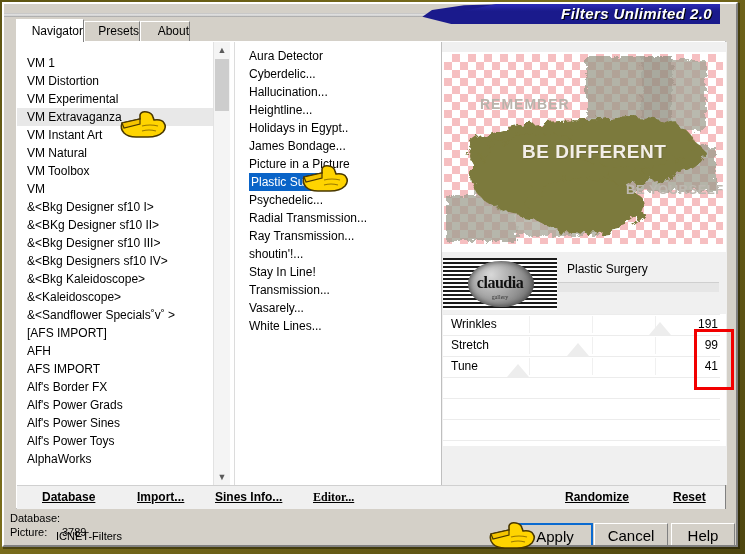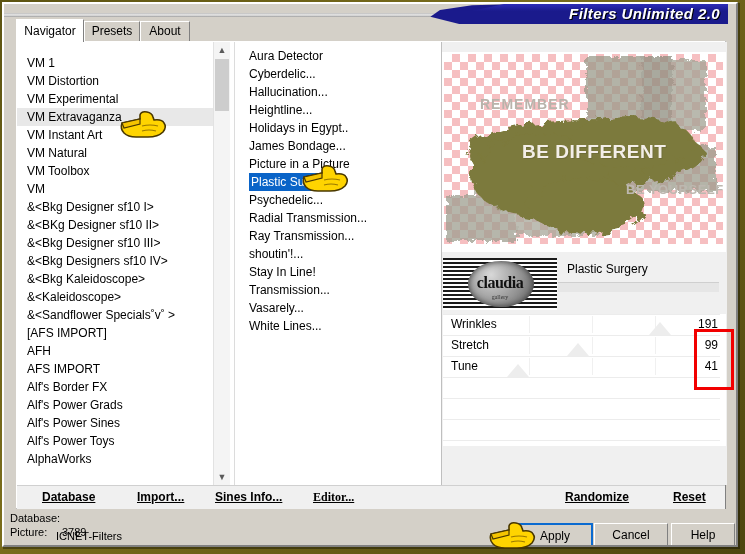--- a/index.html
+++ b/index.html
@@ -26,21 +26,21 @@
     border-right:2px solid #808080;
     border-bottom:2px solid #808080;
     box-sizing:border-box;
     overflow:hidden;
   }
   
   #titlebar{
     position:absolute;left:0;top:0;width:732px;height:20px;
     background:#d4d0c8;overflow:hidden;
   }
-  #bannerwrap{position:absolute;right:8px;top:0;width:320px;height:20px;overflow:hidden;}
+  #bannerwrap{position:absolute;right:16px;top:0;width:320px;height:20px;overflow:hidden;}
   #banner{
     position:absolute;right:0;top:0;width:320px;height:20px;
     background:#1a1a8c;
     clip-path:polygon(16% 100%, 7% 64%, 10% 30%, 20% 6%, 34% 0%, 100% 0%, 100% 100%);
   }
   #bannerlight{
     position:absolute;right:0;top:0;width:320px;height:7px;
     background:linear-gradient(180deg,#2d2db8 0%,#1a1a8c 100%);
     clip-path:polygon(20% 100%, 30% 0%, 100% 0%, 100% 100%);
   }
@@ -53,21 +53,21 @@
     white-space:nowrap;
   }
   #titlestrip{
     position:absolute;left:0;top:9px;width:440px;height:4px;
     background:linear-gradient(180deg,#bdbdbd 0%,#e8e8e8 50%,#9d9d9d 100%);
   }
   
   #tabstrip{position:absolute;left:12px;top:17px;width:710px;height:20px;}
   .tab{
     position:absolute;top:0;height:20px;line-height:19px;
-    font-size:12px;color:#000;text-align:center;
+    font-size:12px;color:#000;text-align:right;
     background:#d4d0c8;
     border-top:1px solid #fff;border-left:1px solid #fff;border-right:1px solid #808080;
     box-sizing:border-box;cursor:default;
   }
   .tab.active{
     background:#fff;top:-2px;height:23px;line-height:22px;font-weight:normal;z-index:3;
     border-top:1px solid #fff;border-left:1px solid #fff;border-right:1px solid #808080;
   }
   
   #body{
@@ -189,21 +189,21 @@
   .lnk{
     position:absolute;top:4px;font-size:12px;font-weight:bold;color:#000;
     text-decoration:underline;cursor:default;white-space:nowrap;
   }
   
   #status{position:absolute;left:6px;top:508px;width:400px;height:34px;}
   .stline{position:absolute;font-size:11px;color:#000;white-space:nowrap;}
   
   .dbtn{
     position:absolute;top:519px;height:24px;
-    background:#d4d0c8;font-size:12px;color:#000;text-align:center;line-height:23px;
+    background:#d4d0c8;font-size:15px;color:#000;text-align:center;line-height:23px;
     border-top:1px solid #fff;border-left:1px solid #fff;
     border-right:1px solid #808080;border-bottom:1px solid #808080;
     box-sizing:border-box;cursor:default;
   }
   #applybtn{border:2px solid #0a6ad0;}
   
   .hand{position:absolute;z-index:60;}
   .hand svg{display:block;}
 </style>
 </head>

